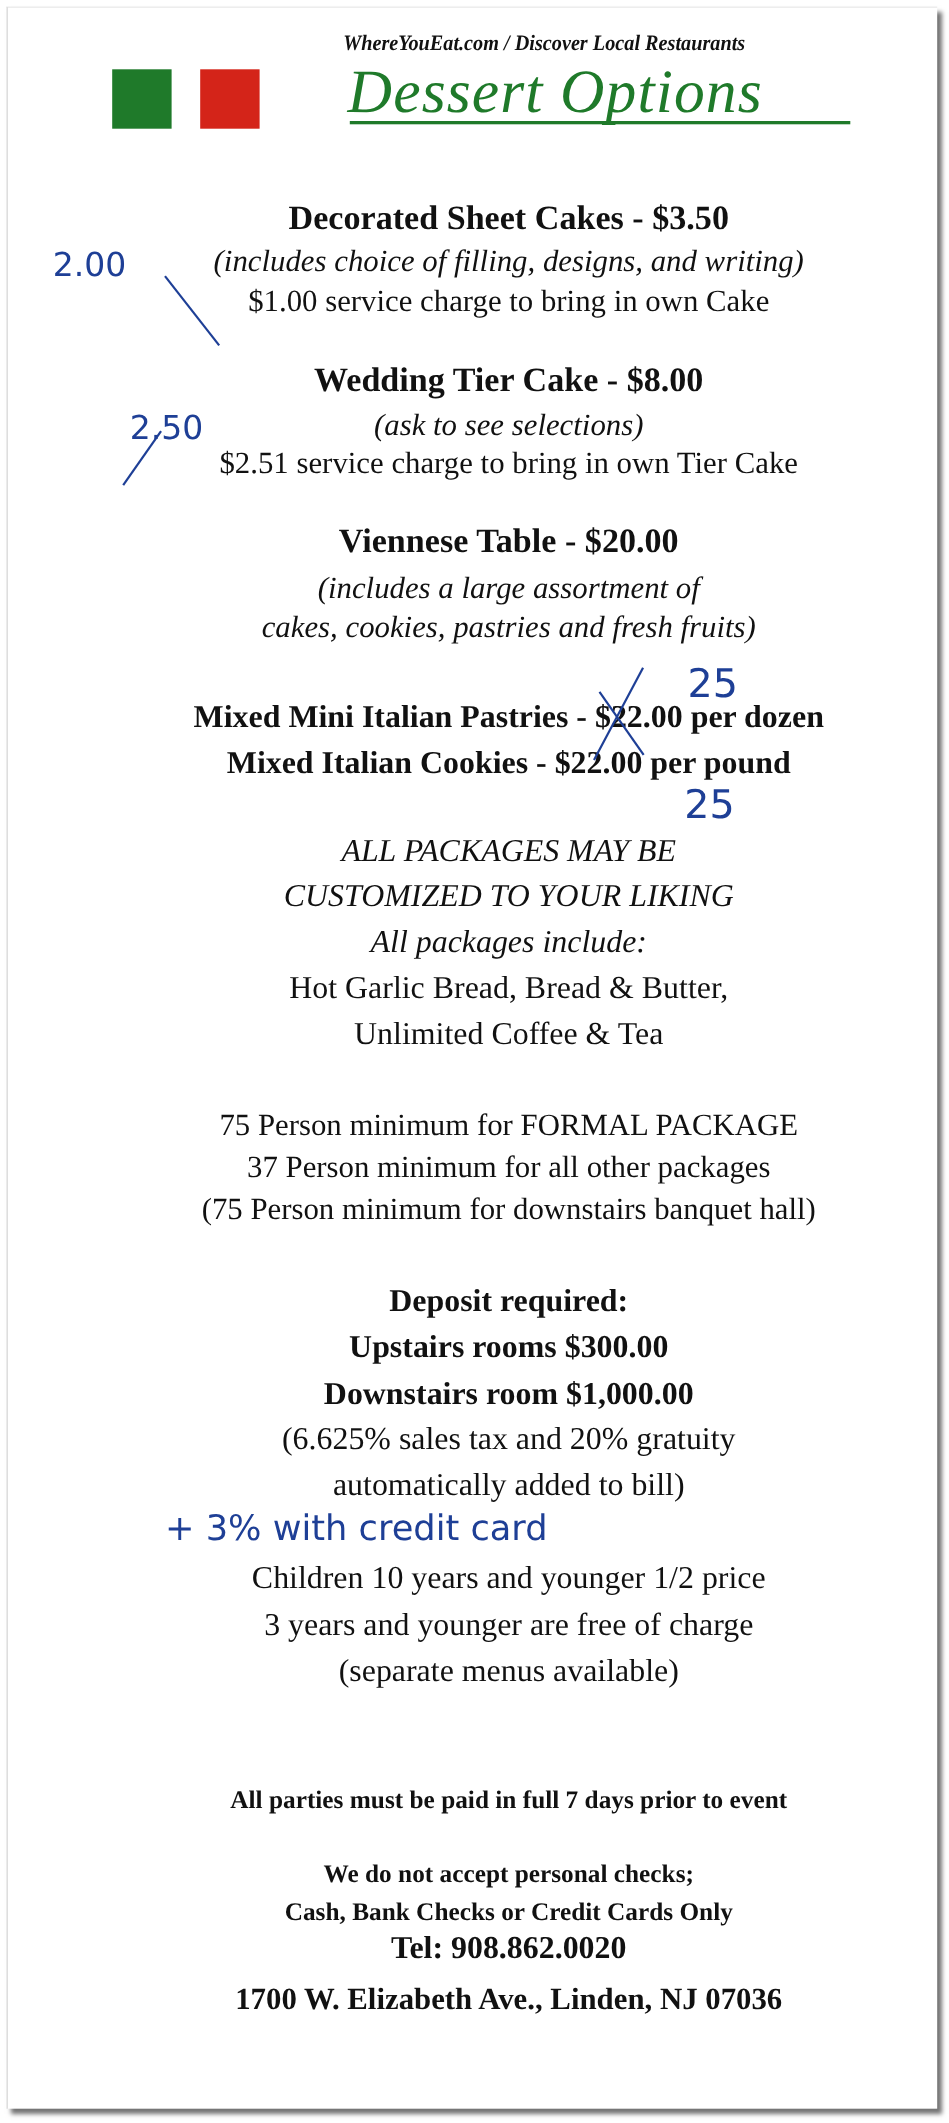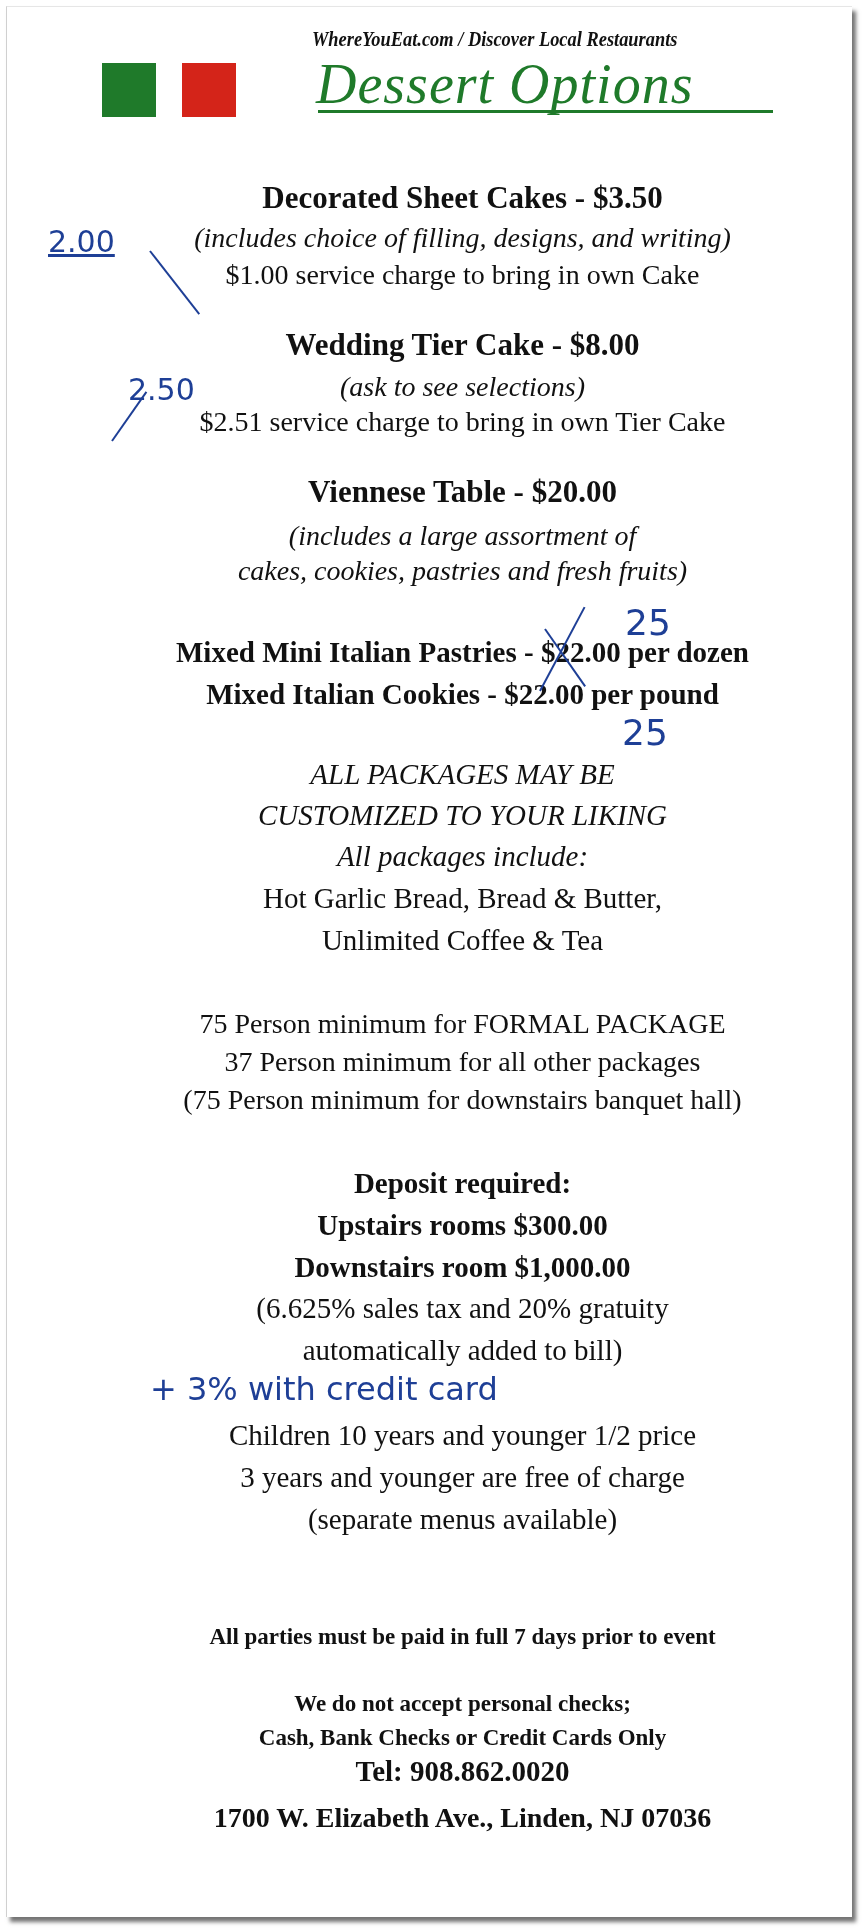--- a/index.html
+++ b/index.html
@@ -41,27 +41,27 @@
 
 <div class="flag green"></div>
 <div class="flag red"></div>
 <div class="site">WhereYouEat.com / Discover Local Restaurants</div>
 <div class="title">Dessert Options</div>
 <div class="title-underline"></div>
 
 <div class="c b f31" style="top:180px">Decorated Sheet Cakes -  $3.50</div>
 <div class="c i f28" style="top:222px">(includes choice of filling, designs, and writing)</div>
 <div class="c f28" style="top:259px">$1.00 service charge to bring in own Cake</div>
-<div class="hand" style="left:48px;top:224px;font-size:30px;text-decoration:underline;">2.00</div>
+<div class="hand" style="left:48px;top:224px;font-size:30px;">2.00</div>
 <div class="strike" style="left:150px;top:250px;width:80px;transform:rotate(52deg);"></div>
 
 <div class="c b f31" style="top:327px">Wedding Tier Cake -  $8.00</div>
 <div class="c i f26" style="top:371px">(ask to see selections)</div>
 <div class="c f28" style="top:406px">$2.51 service charge to bring in own Tier Cake</div>
-<div class="hand" style="left:118px;top:372px;font-size:30px;margin-left:10px;">2.50</div>
+<div class="hand" style="left:118px;top:372px;font-size:30px;">2.50</div>
 <div class="strike" style="left:112px;top:440px;width:60px;transform:rotate(-55deg);"></div>
 
 <div class="c b f31" style="top:474px">Viennese Table -  $20.00</div>
 <div class="c i f26" style="top:520px">(includes a large assortment of</div>
 <div class="c i f26" style="top:555px">cakes, cookies, pastries and fresh fruits)</div>
 
 <div class="c b f29" style="top:636px">Mixed Mini Italian Pastries - $22.00 per dozen</div>
 <div class="c b f29" style="top:678px">Mixed Italian Cookies - $22.00 per pound</div>
 <div class="hand" style="left:625px;top:602px;font-size:36px;">25</div>
 <div class="hand" style="left:622px;top:712px;font-size:36px;">25</div>

